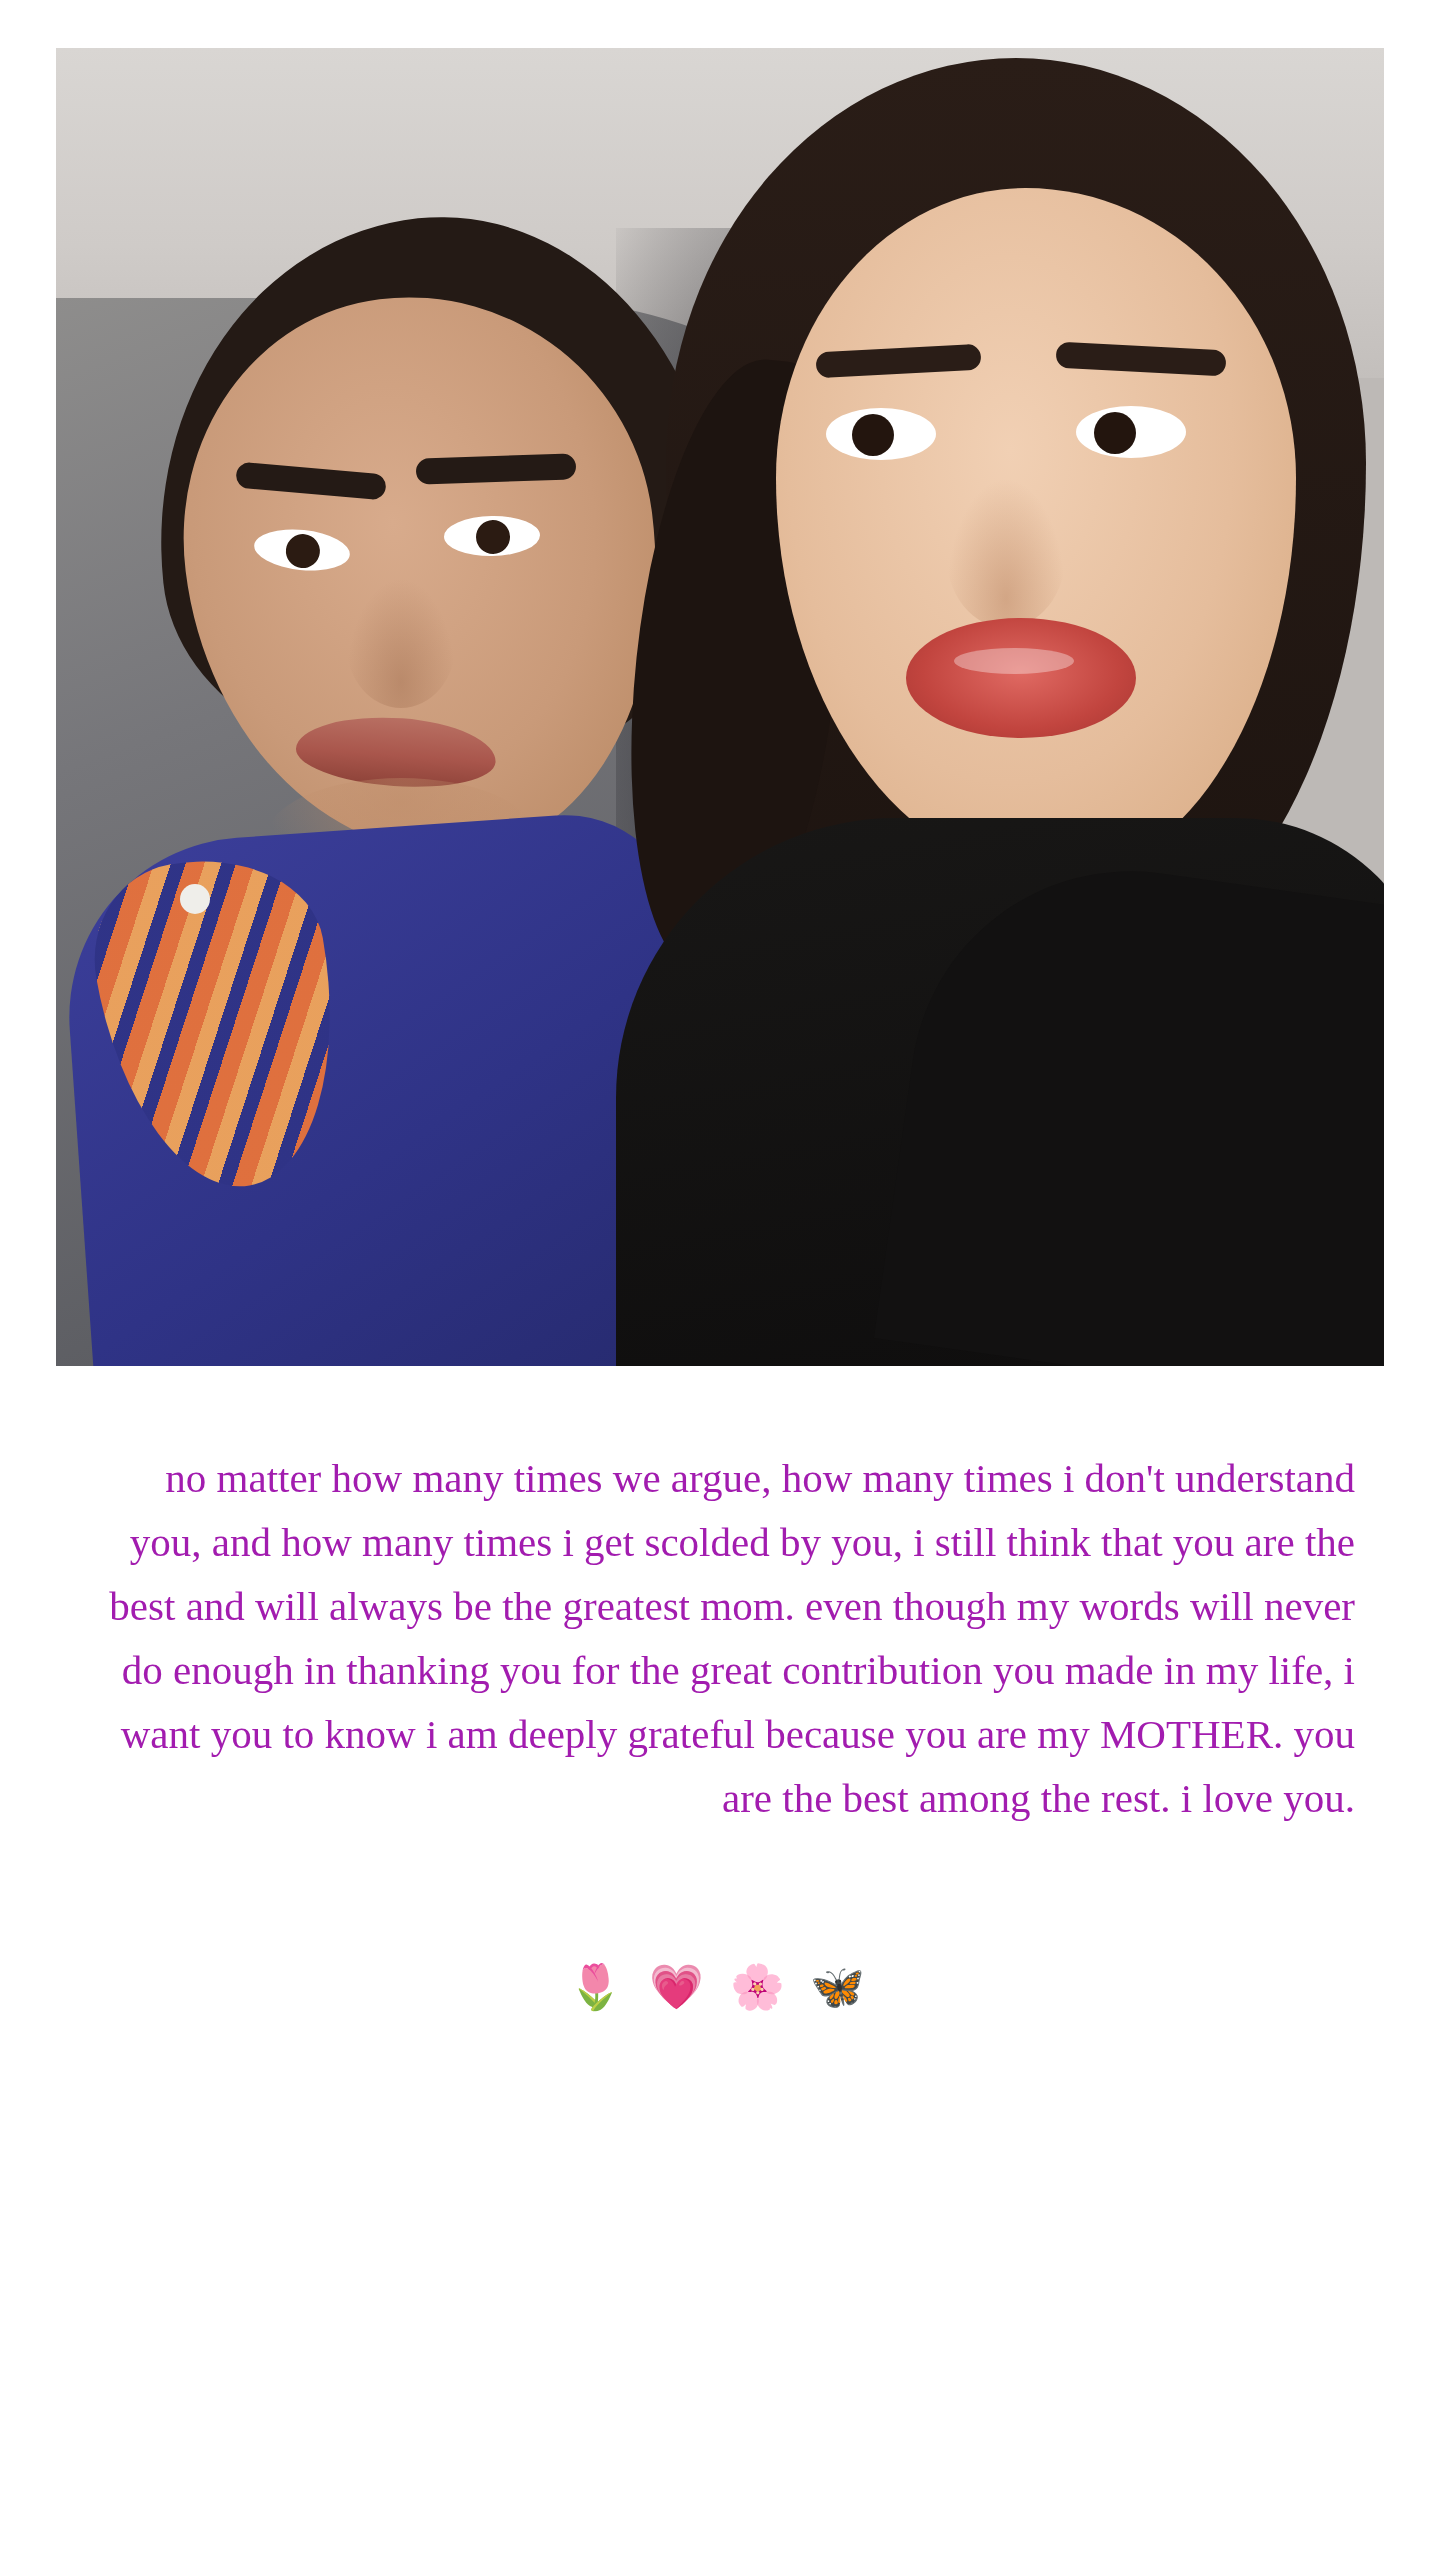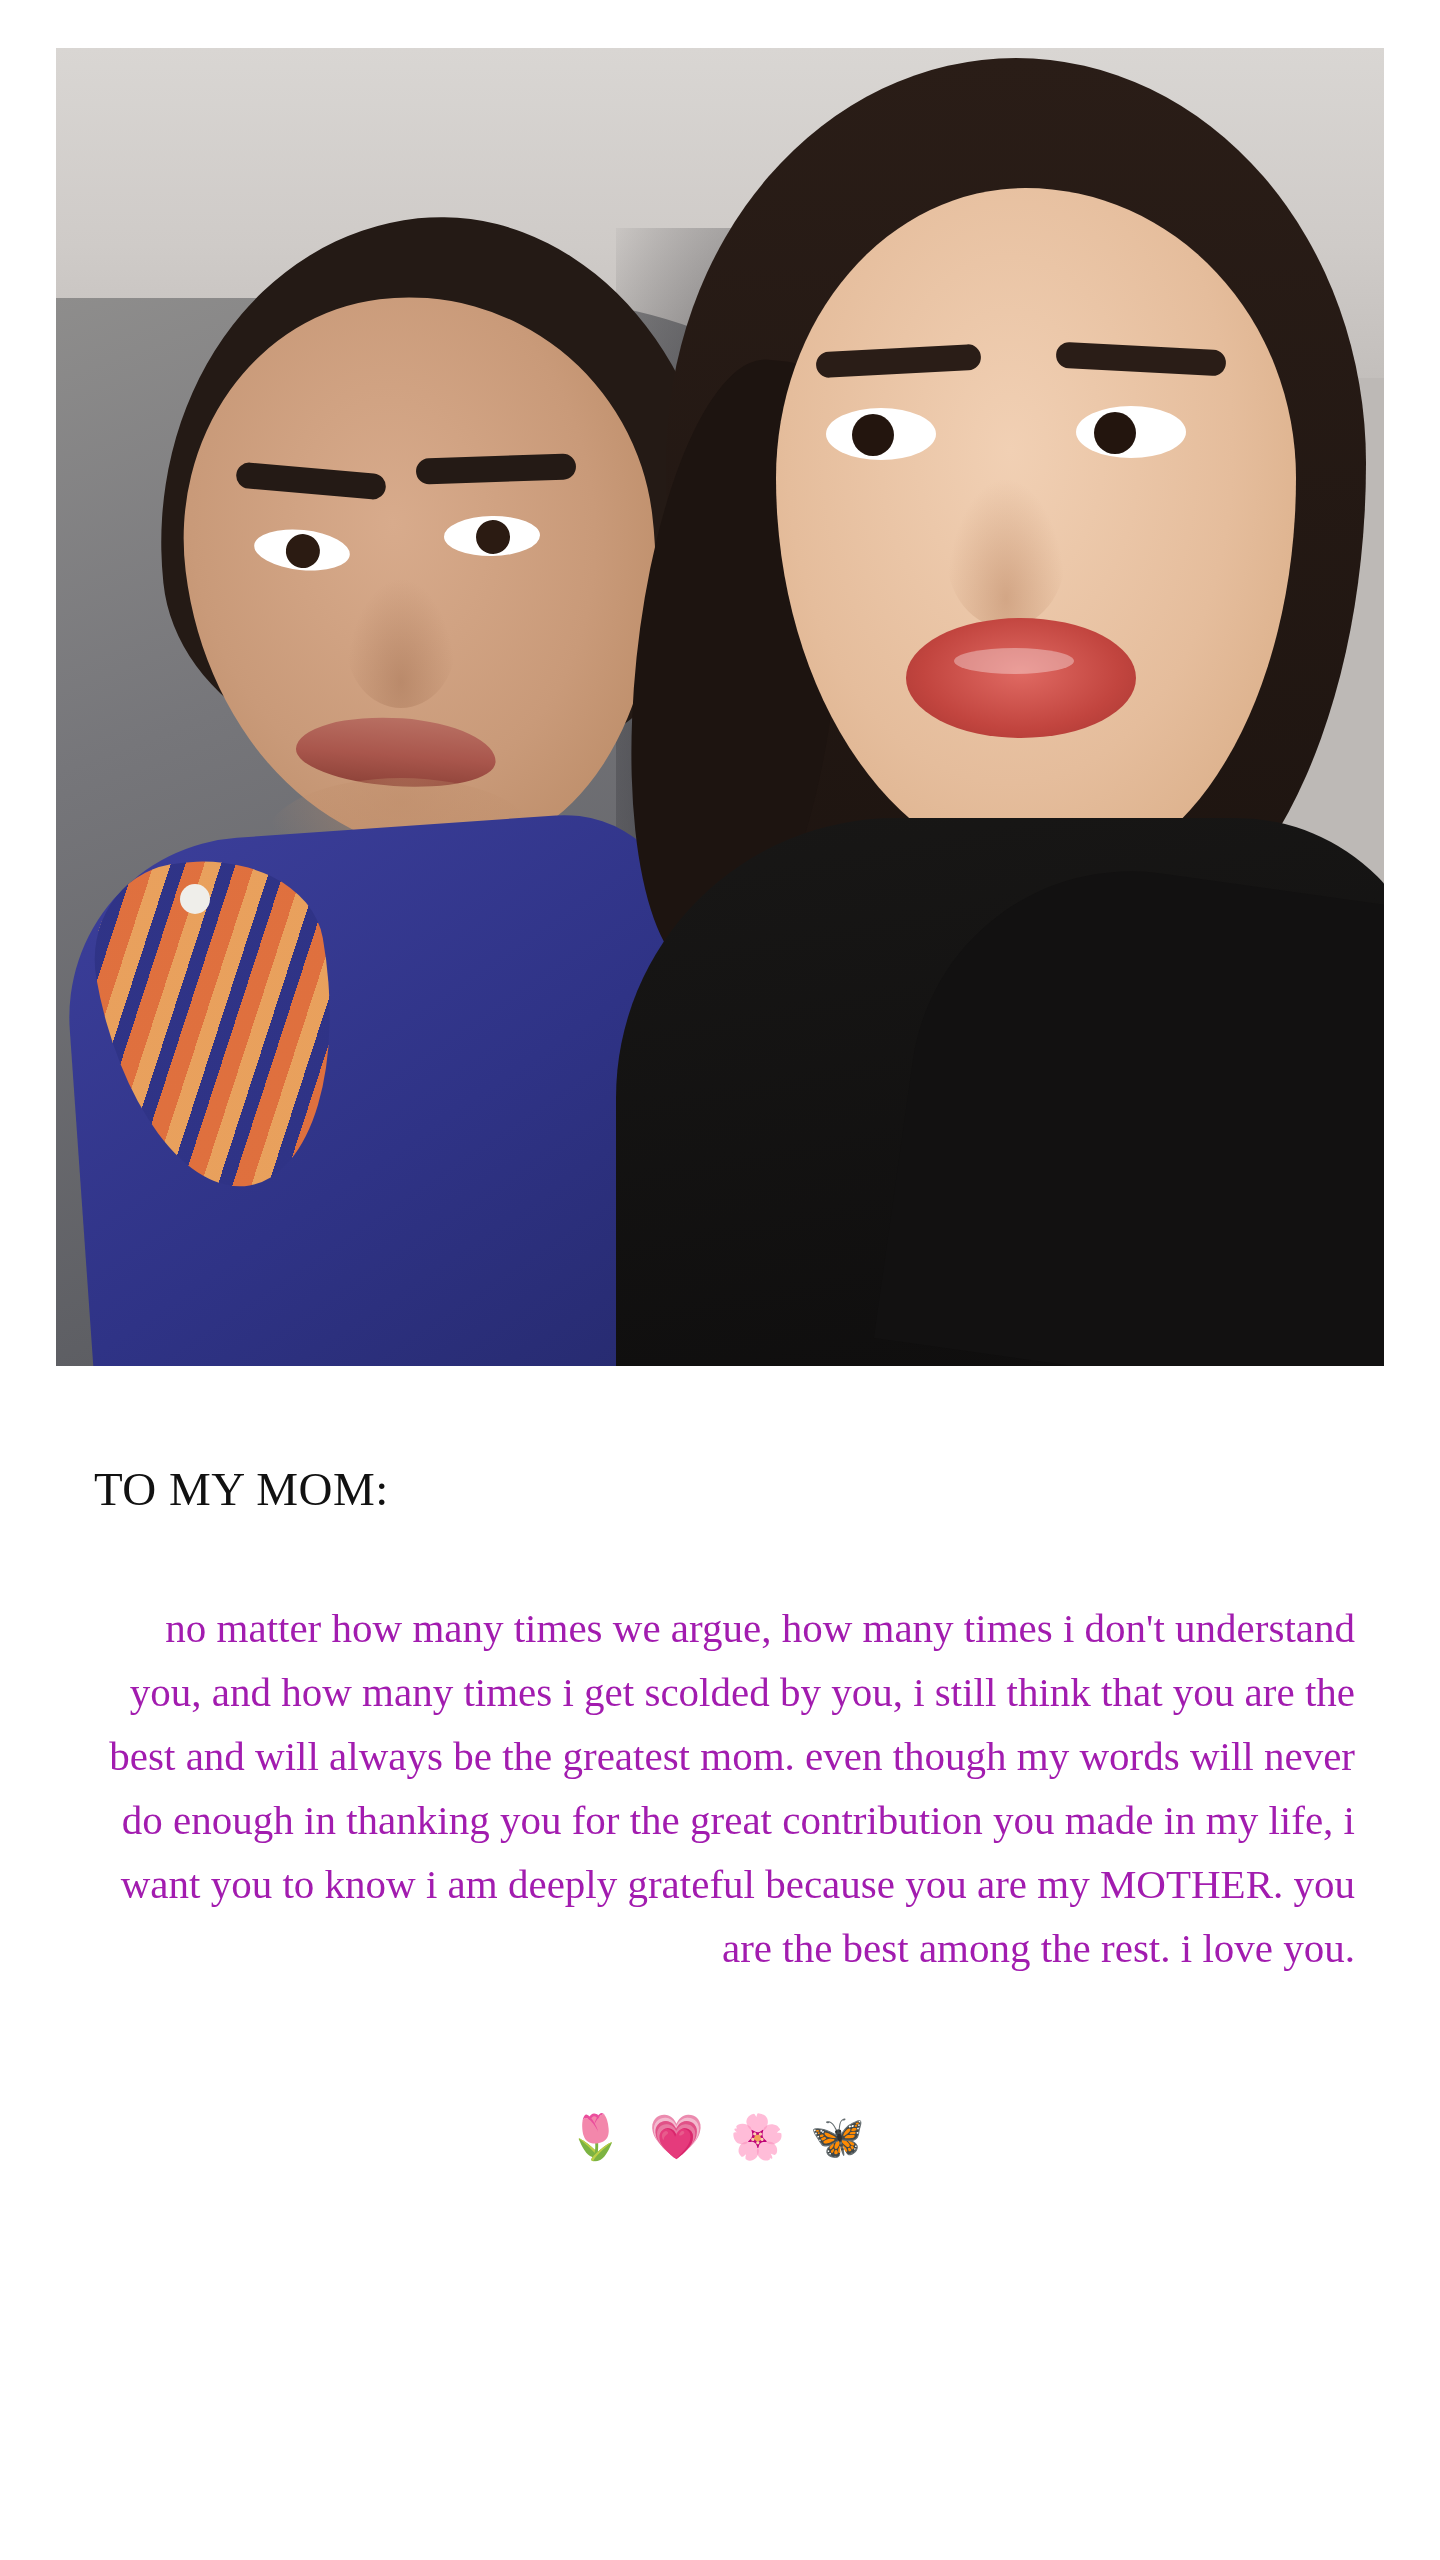--- a/index.html
+++ b/index.html
@@ -317,19 +317,18 @@
         <div class="girl-eye-l"></div>
         <div class="girl-eye-r"></div>
         <div class="girl-nose"></div>
         <div class="girl-lip"></div>
         <div class="girl-body"></div>
         <div class="girl-arm"></div>
       </div>
     </div>
   </div>
 
-  <div class="heading">TO MY MOM:</div>
 
   <div class="letter">no matter how many times we argue, how many times i don't understand you, and how many times i get scolded by you, i still think that you are the best and will always be the greatest mom. even though my words will never do enough in thanking you for the great contribution you made in my life, i want you to know i am deeply grateful because you are my MOTHER. you are the best among the rest. i love you.</div>
 
   <div class="emoji-row">🌷 💗 🌸 🦋</div>
 
 </div>
 
 </body></html>

